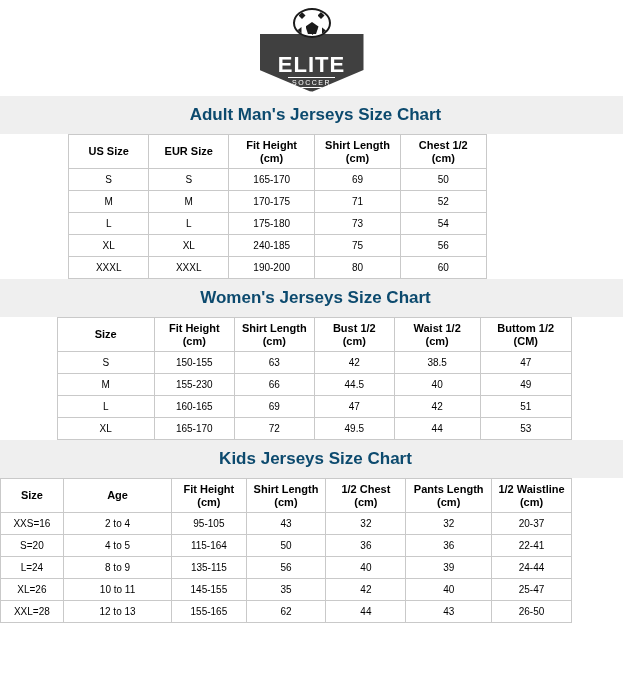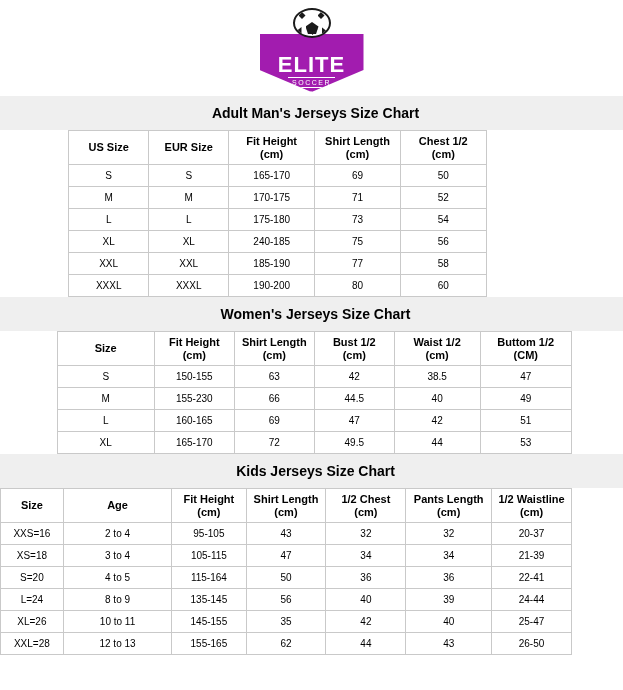--- a/index.html
+++ b/index.html
@@ -55,21 +55,21 @@
   }
   .ball .t1 { width: 7px; height: 7px; left: 4px; top: 2px; clip-path: polygon(50% 0%,100% 50%,50% 100%,0% 50%); }
   .ball .t2 { width: 7px; height: 7px; right: 4px; top: 2px; clip-path: polygon(50% 0%,100% 50%,50% 100%,0% 50%); }
   .ball .t3 { width: 6px; height: 8px; left: 1px; top: 17px; clip-path: polygon(100% 0%,100% 100%,0% 60%); }
   .ball .t4 { width: 6px; height: 8px; right: 1px; top: 17px; clip-path: polygon(0% 0%,0% 100%,100% 60%); }
   .ball .t5 { width: 10px; height: 6px; left: 13px; bottom: 1px; clip-path: polygon(0% 0%,100% 0%,50% 100%); }
 
   .shield {
     width: 104px;
     height: 58px;
-    background: #a21caf;
+    background: #404040;
     position: relative;
     clip-path: polygon(0% 0%, 100% 0%, 100% 62%, 50% 100%, 0% 62%);
     display: flex;
     flex-direction: column;
     align-items: center;
     justify-content: flex-start;
     padding-top: 20px;
     z-index: 2;
   }
   .shield .elite {
@@ -95,22 +95,22 @@
     letter-spacing: 1px;
     line-height: 9px;
     margin-top: 1px;
   }
 
   
   .section-title {
     background: #efefef;
     text-align: center;
     font-weight: bold;
-    font-size: 14px;
-    color: #000000;
+    font-size: 17px;
+    color: #0c4a6e;
     padding: 9px 0 9px 8px;
     border: none;
   }
 
   table {
     border-collapse: collapse;
     width: 572px;
     table-layout: fixed;
   }
   table td, table th {
@@ -210,29 +210,20 @@
             <td class="no-border"></td>
             <td>XL</td>
             <td>XL</td>
             <td>240-185</td>
             <td>75</td>
             <td>56</td>
             <td class="no-border"></td>
           </tr>
           <tr>
             <td class="no-border"></td>
-            <td>XXL</td>
-            <td>XXL</td>
-            <td>185-190</td>
-            <td>77</td>
-            <td>58</td>
-            <td class="no-border"></td>
-          </tr>
-          <tr>
-            <td class="no-border"></td>
             <td>XXXL</td>
             <td>XXXL</td>
             <td>190-200</td>
             <td>80</td>
             <td>60</td>
             <td class="no-border"></td>
           </tr>
         </tbody>
       </table>
       <div class="section-title">Women's Jerseys Size Chart</div>
@@ -322,41 +313,32 @@
           <tr>
             <td>XXS=16</td>
             <td>2 to 4</td>
             <td>95-105</td>
             <td>43</td>
             <td>32</td>
             <td>32</td>
             <td>20-37</td>
           </tr>
           <tr>
-            <td>XS=18</td>
-            <td>3 to 4</td>
-            <td>105-115</td>
-            <td>47</td>
-            <td>34</td>
-            <td>34</td>
-            <td>21-39</td>
-          </tr>
-          <tr>
             <td>S=20</td>
             <td>4 to 5</td>
             <td>115-164</td>
             <td>50</td>
             <td>36</td>
             <td>36</td>
             <td>22-41</td>
           </tr>
           <tr>
             <td>L=24</td>
             <td>8 to 9</td>
-            <td>135-145</td>
+            <td>135-115</td>
             <td>56</td>
             <td>40</td>
             <td>39</td>
             <td>24-44</td>
           </tr>
           <tr>
             <td>XL=26</td>
             <td>10 to 11</td>
             <td>145-155</td>
             <td>35</td>

